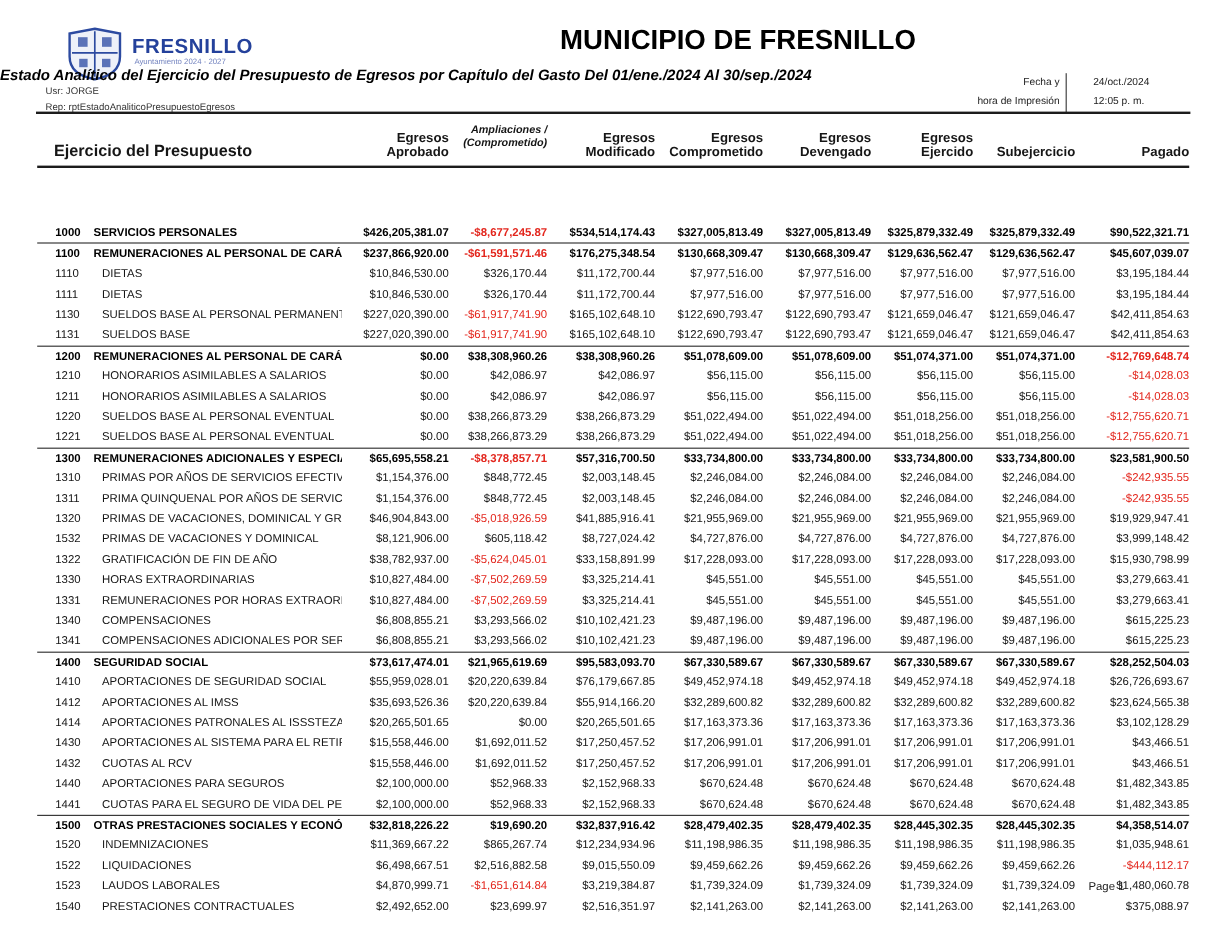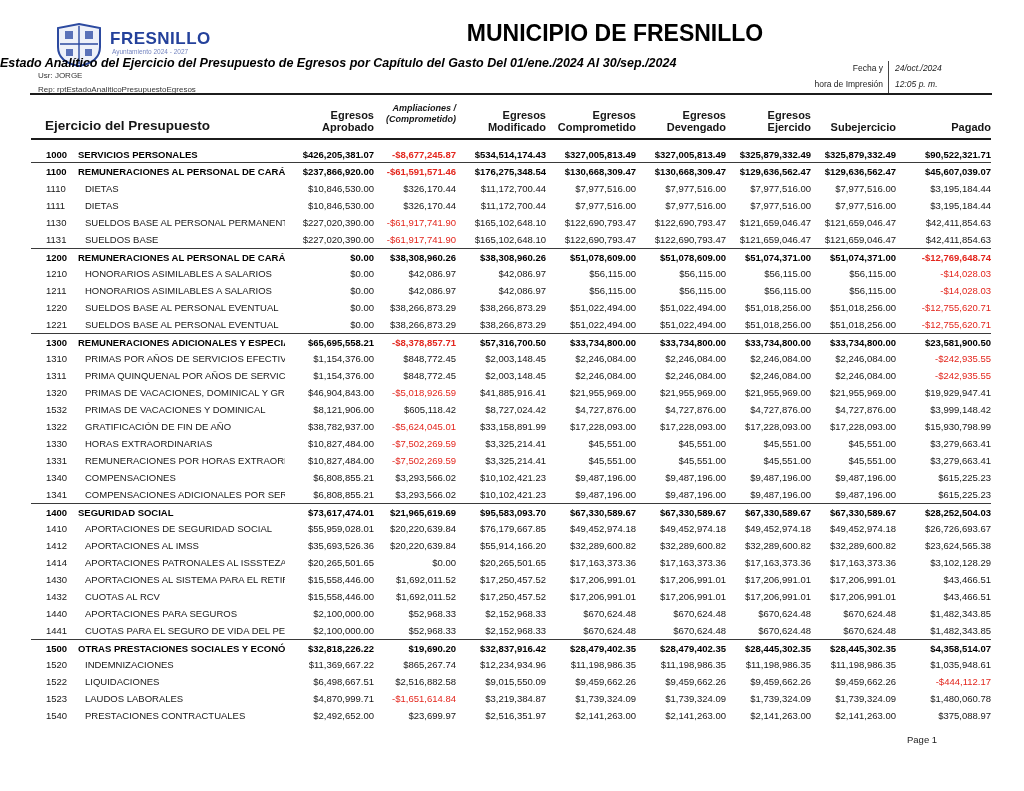--- a/index.html
+++ b/index.html
@@ -19,41 +19,41 @@
   .state-sub  { position:absolute; left:180px; top:39px; width:840px; text-align:center;
                 font-size:12px; font-weight:bold; color:#000; }
   .report-title { position:absolute; left:0; top:56px; width:972px; text-align:left;
                   font-size:12.5px; font-weight:bold; color:#000;font-style:italic; }
 
   .meta-left { position:absolute; left:38px; top:69px; font-size:8px; color:#333; line-height:14px; }
 
   .print-info { position:absolute; left:755px; top:60px; width:250px; font-size:8.5px; }
   .print-labels { position:absolute; left:0; top:0; width:128px; text-align:right; line-height:16px; color:#222; }
   .print-divider { position:absolute; left:133px; top:1px; width:1px; height:33px; background:#444; }
-  .print-values { position:absolute; left:140px; top:0; line-height:16px; color:#222;font-style:italic; }
+  .print-values { position:absolute; left:156px; top:0; line-height:16px; color:#222; }
 
   .rule-top { position:absolute; left:30px; top:93px; width:962px; height:2px; background:#1c1c1c; }
 
   
   .grid-cols { display:grid;
     grid-template-columns:44px 210px 89px 82px 90px 90px 90px 85px 85px 95px; }
 
   .thead { position:absolute; left:31px; top:99px; width:960px; height:41px;
            border-bottom:2px solid #1c1c1c; }
   .group-hd { grid-column:1 / span 2; align-self:end; padding:0 0 5px 14px;
               font-size:13.5px; font-weight:bold; white-space:nowrap; }
   .col-hd { display:flex; flex-direction:column; justify-content:flex-end; align-items:flex-end;
             padding-bottom:5px; font-size:11px; font-weight:bold; line-height:12px;
             text-align:right; white-space:nowrap; }
   .col-hd.sm { font-size:9px; line-height:10.5px; padding-bottom:14px;font-style:italic; }
 
   .tbody { position:absolute; left:31px; top:146px; width:960px; }
   .trow { height:17px; line-height:17px; font-size:9.5px; }
   .trow.em { font-weight:bold; color:#000; }
-  .trow.rb { border-bottom:1px solid #3a3a3a; }
+  .trow.rb { border-bottom:1px solid #3a3a3a;margin-top:40px; }
   .trow.rt { border-top:1px solid #3a3a3a; }
   .c-code { padding-left:15px; white-space:nowrap; }
   .c-label { padding-left:10px; white-space:nowrap; overflow:hidden; }
   .trow.em .c-label { padding-left:3px; }
   .amt { text-align:right; white-space:nowrap; overflow:hidden; }
   .neg { color:#e3261d; }
 
   .page-footer { position:absolute; left:876px; top:734px; font-size:9.5px; color:#222;padding-left:31px; }
 </style>
 </head>

